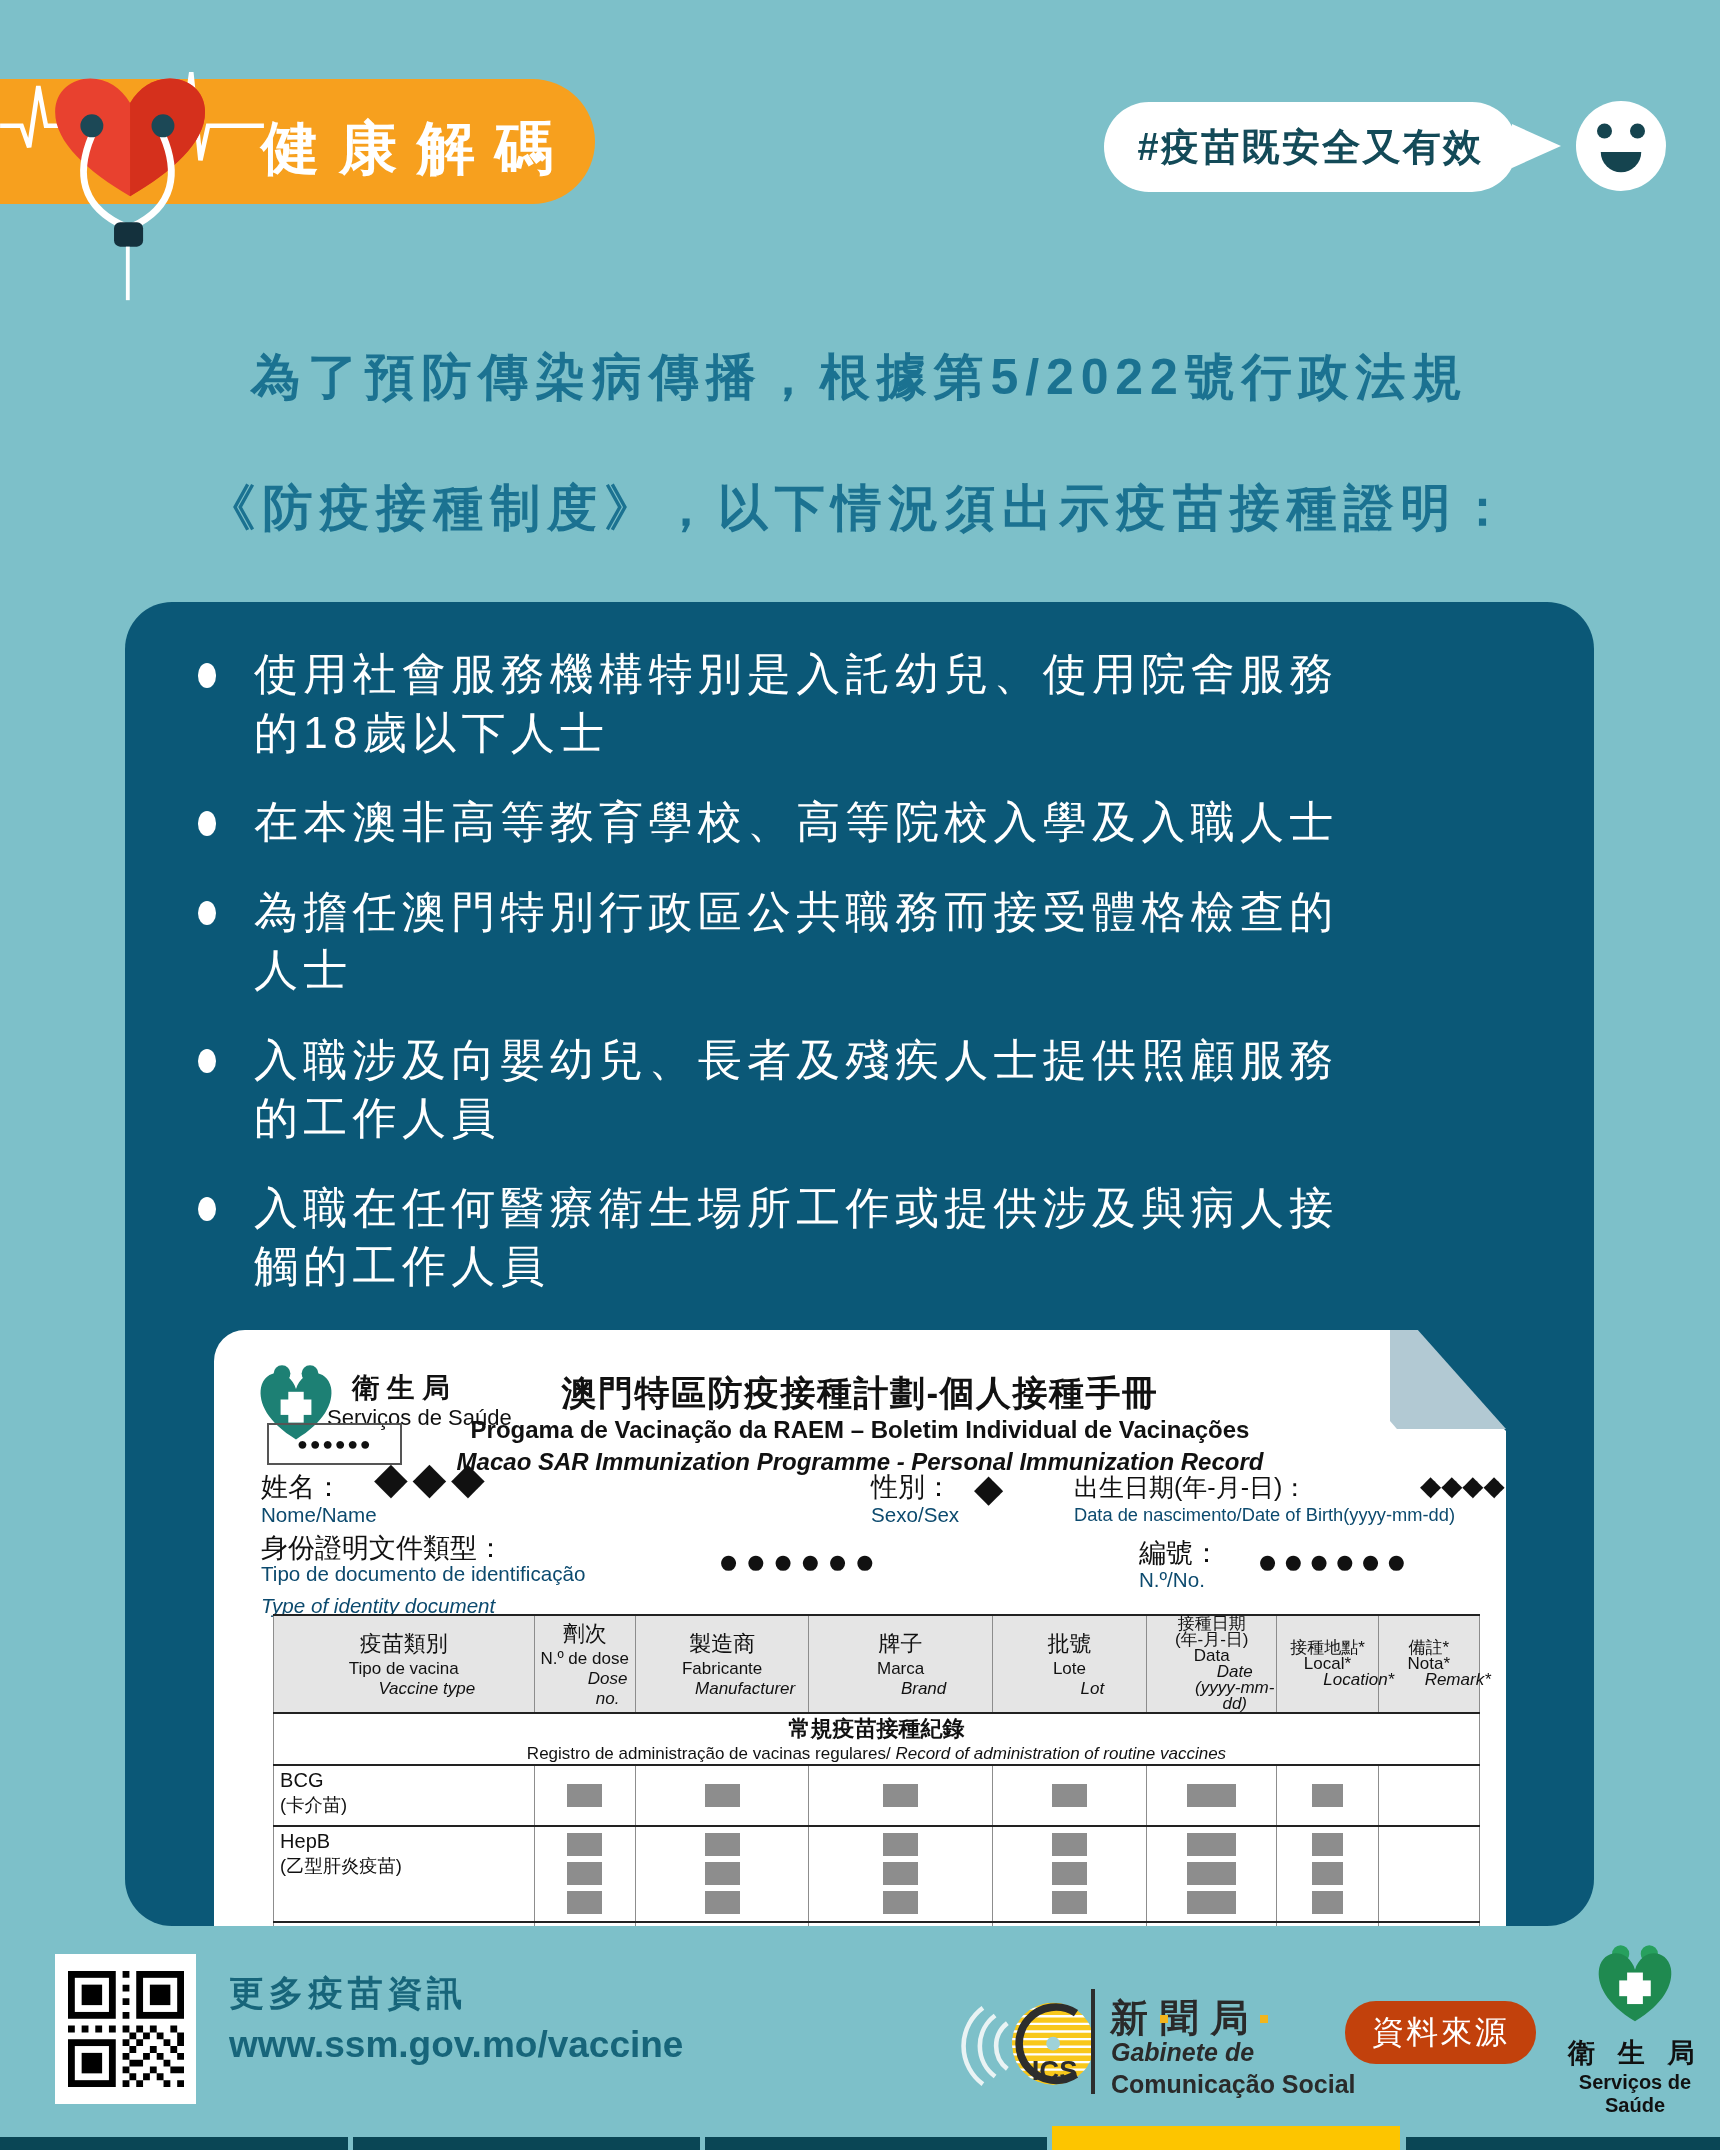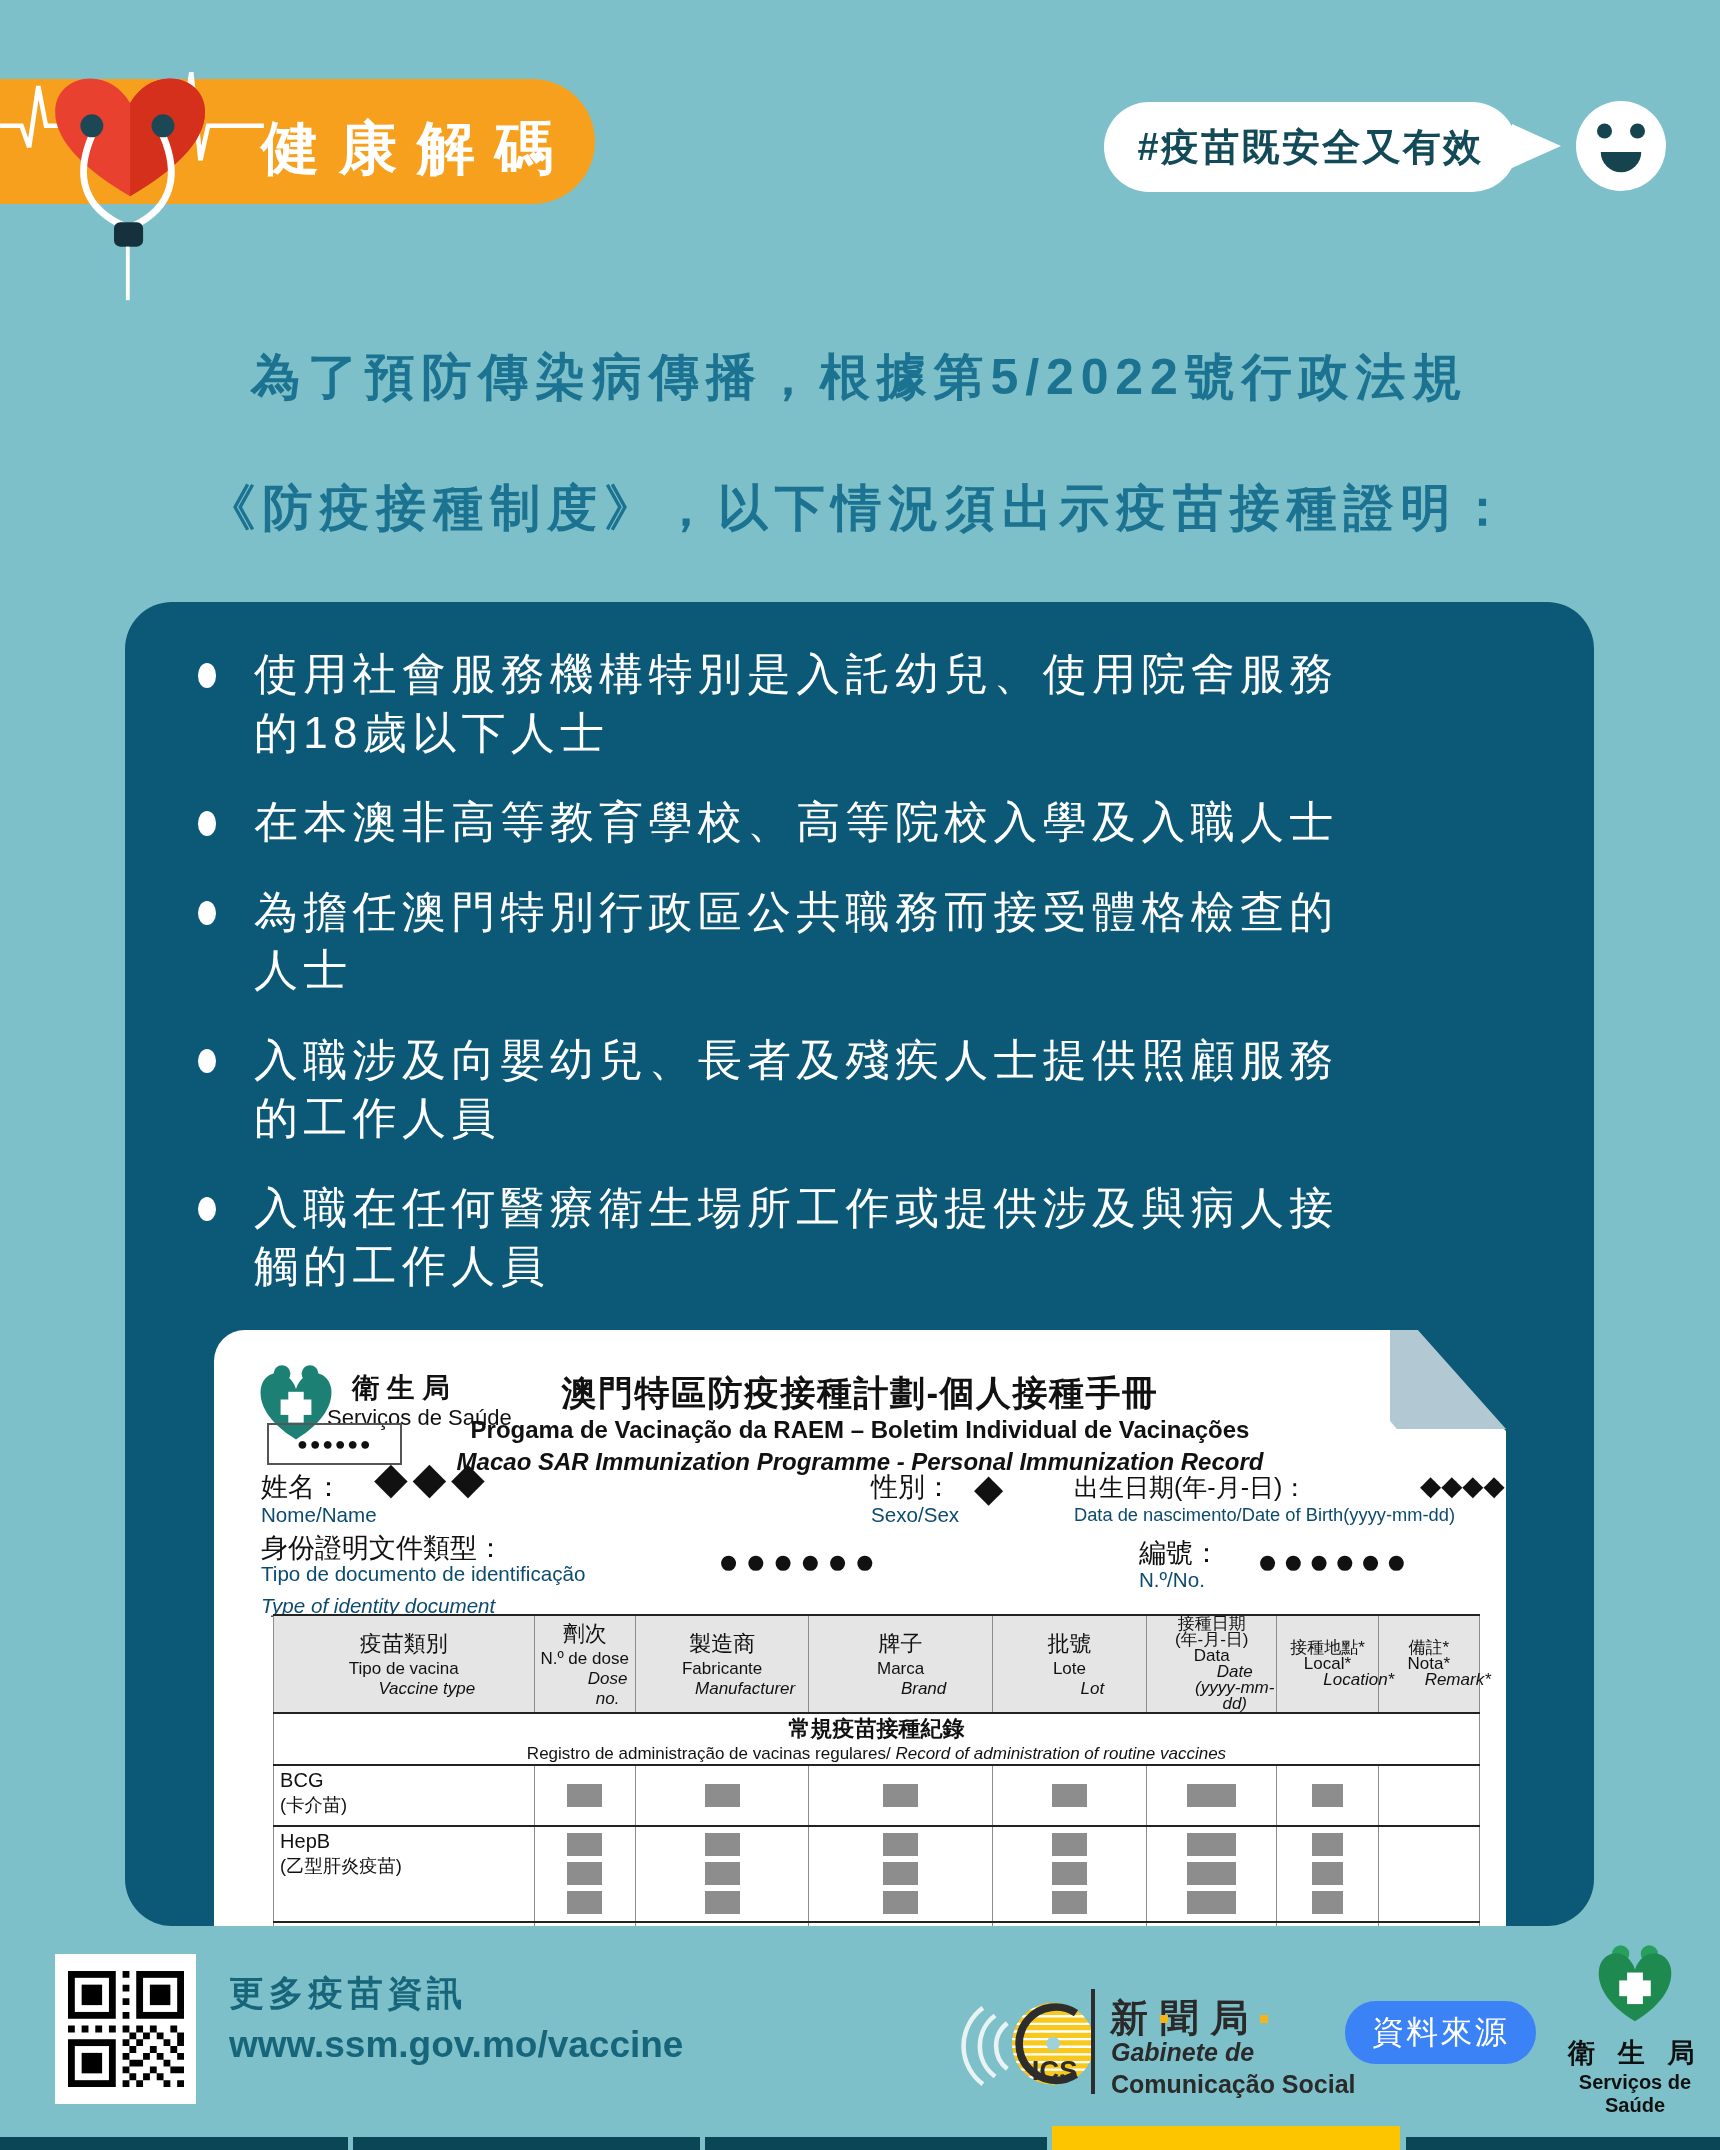--- a/index.html
+++ b/index.html
@@ -75,21 +75,21 @@
   
   .qr-box{left:55px;top:1954px;width:141px;height:150px;background:#fff;
           display:flex;align-items:center;justify-content:center;}
   .f-info{left:229px;top:1970px;font-size:35px;font-weight:bold;color:#17657a;letter-spacing:4.6px;}
   .f-url{left:229px;top:2024px;font-size:37px;font-weight:bold;color:#17657a;}
   .gcs{left:960px;top:1981px;width:596px;height:130px;}
   .gcs-cn{left:150px;top:12.2px;font-size:38px;font-weight:bold;color:#2a2a2a;letter-spacing:12.2px;white-space:nowrap;}
   .gcs-pt1{left:151px;top:57px;font-size:25px;font-style:italic;font-weight:bold;color:#2a2a2a;}
   .gcs-pt2{left:151px;top:89px;font-size:25px;font-weight:bold;color:#2a2a2a;}
   .gcs-dot{width:8.4px;height:8.4px;background:#f2b51c;top:34px;}
-  .badge{left:1345px;top:2001px;width:191px;height:63px;background:#3b82f6;border-radius:31px;
+  .badge{left:1345px;top:2001px;width:191px;height:63px;background:#c2410c;border-radius:31px;
          color:#fff;font-size:32px;letter-spacing:2.3px;display:flex;align-items:center;justify-content:center;}
   .ssm{left:1550px;top:1941px;width:170px;text-align:center;}
   .ssm-cn{margin-top:4.6px;font-size:27px;font-weight:bold;color:#111;letter-spacing:7.6px;white-space:nowrap;}
   .ssm-pt{font-size:20px;font-weight:bold;color:#111;}
 
   .bar{top:2137px;height:13.8px;background:#0a4655;}
   .bar1{left:0;width:348px;} .bar2{left:353px;width:347px;}
   .bar3{left:705px;width:342px;} .bar4{left:1406px;width:315px;}
   .bar-yellow{left:1052px;top:2126px;width:348px;height:24.5px;background:#fdc500;}
 </style>

